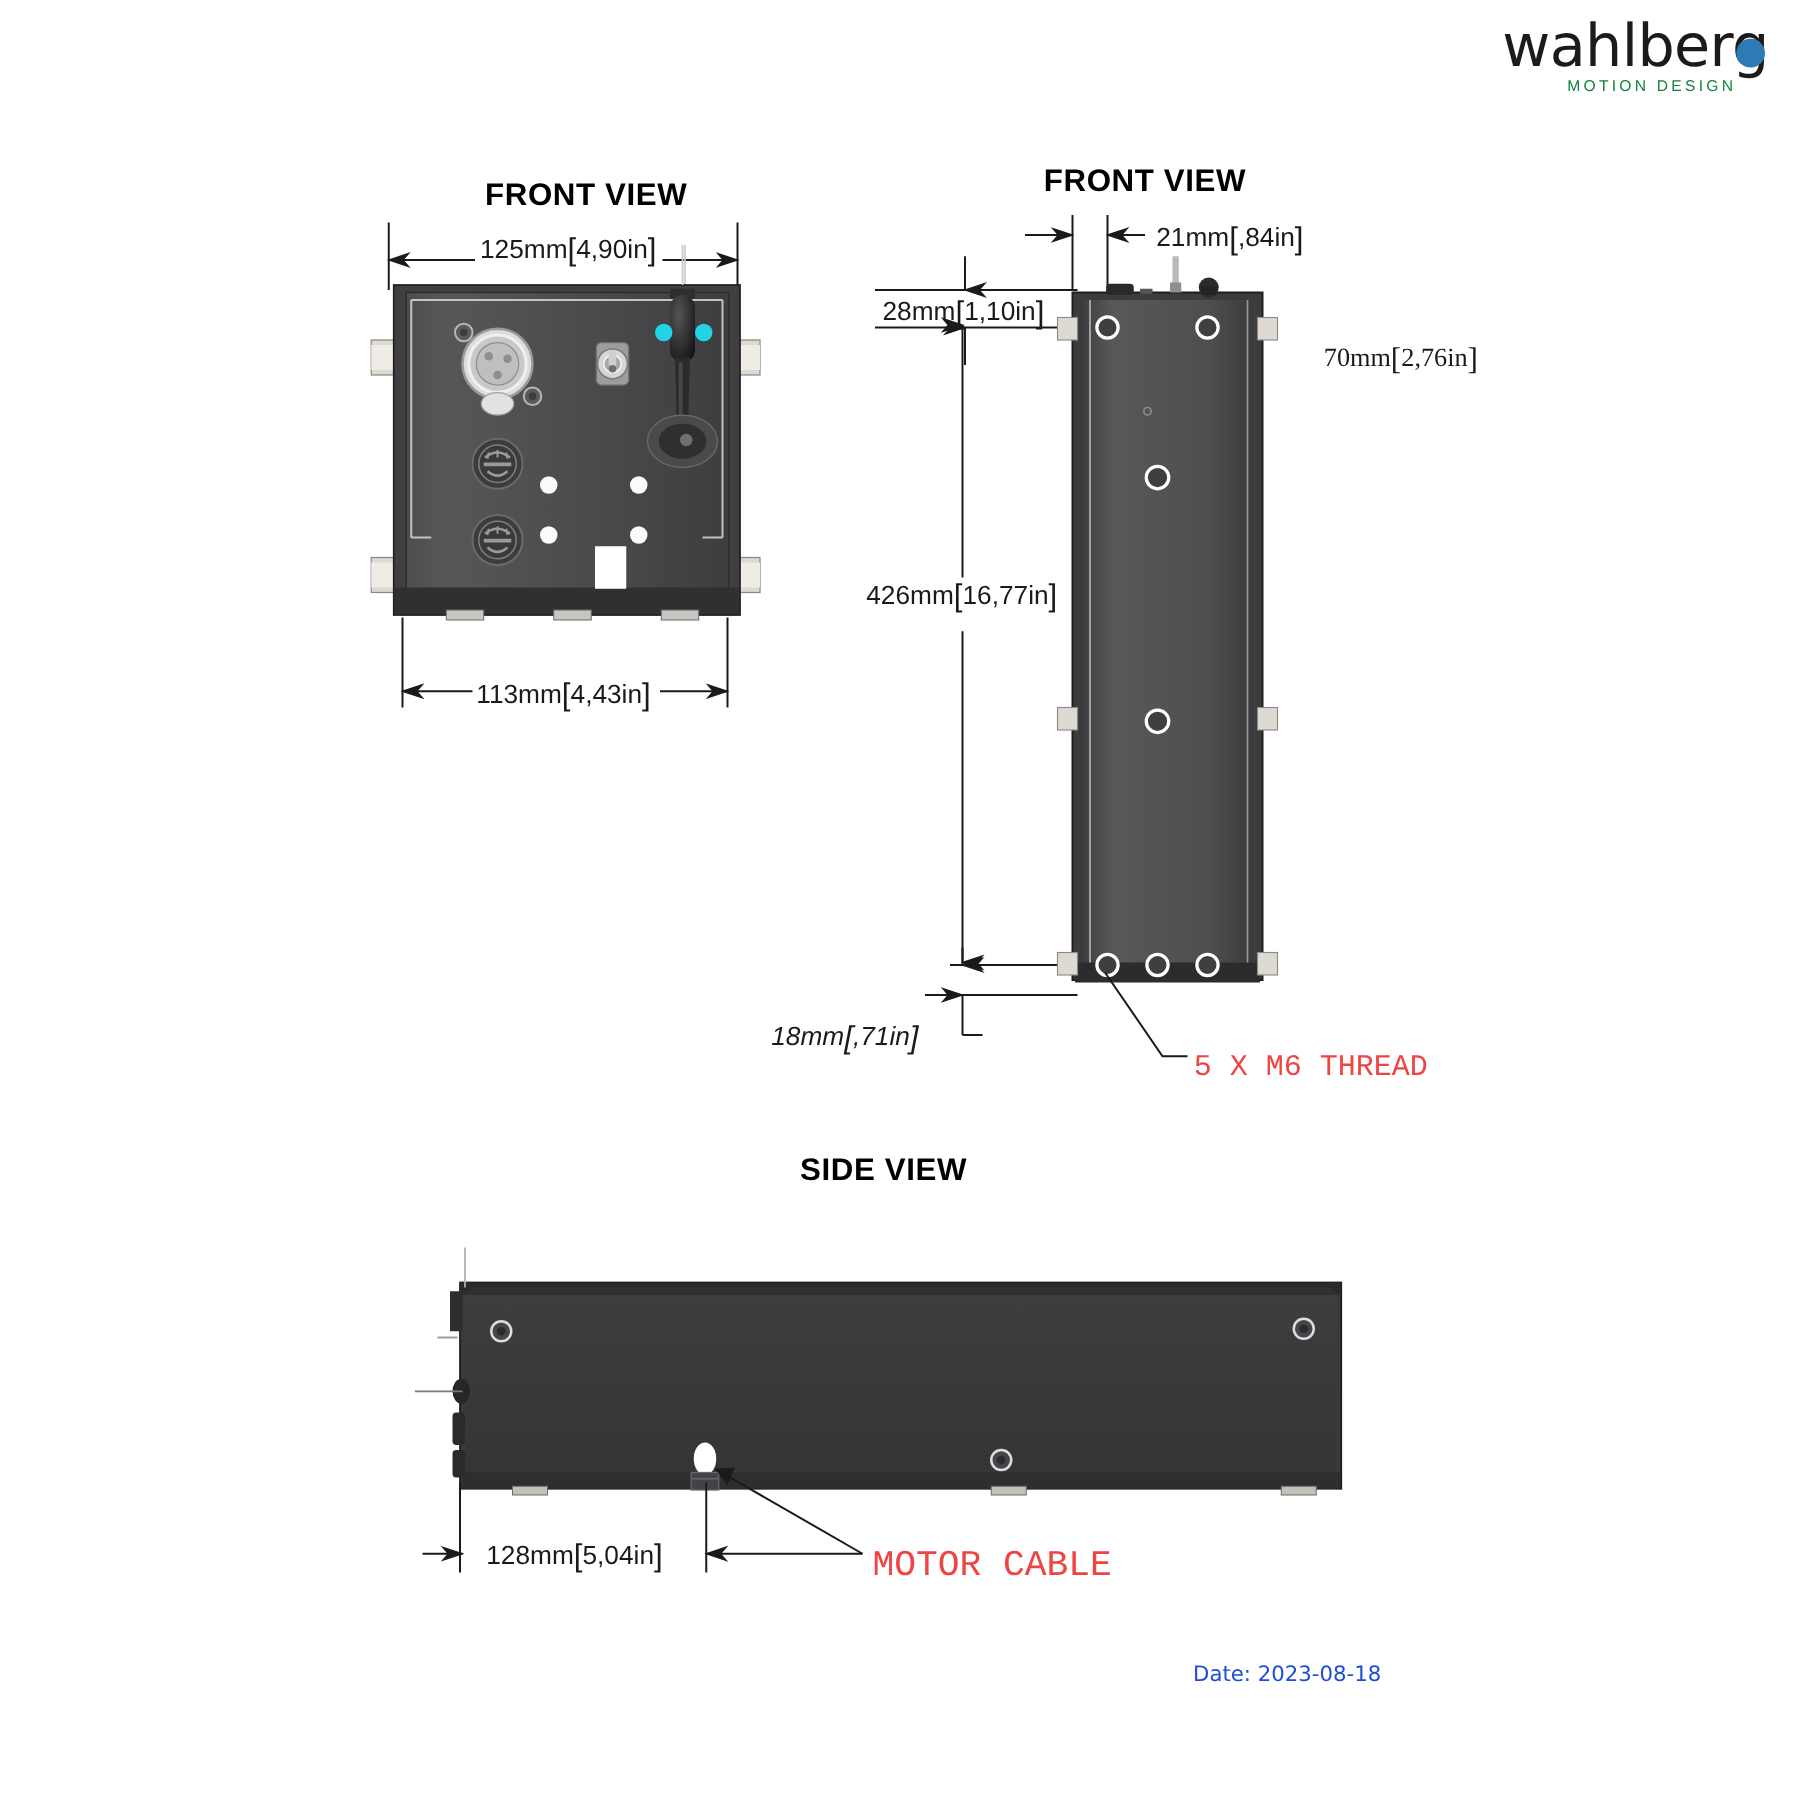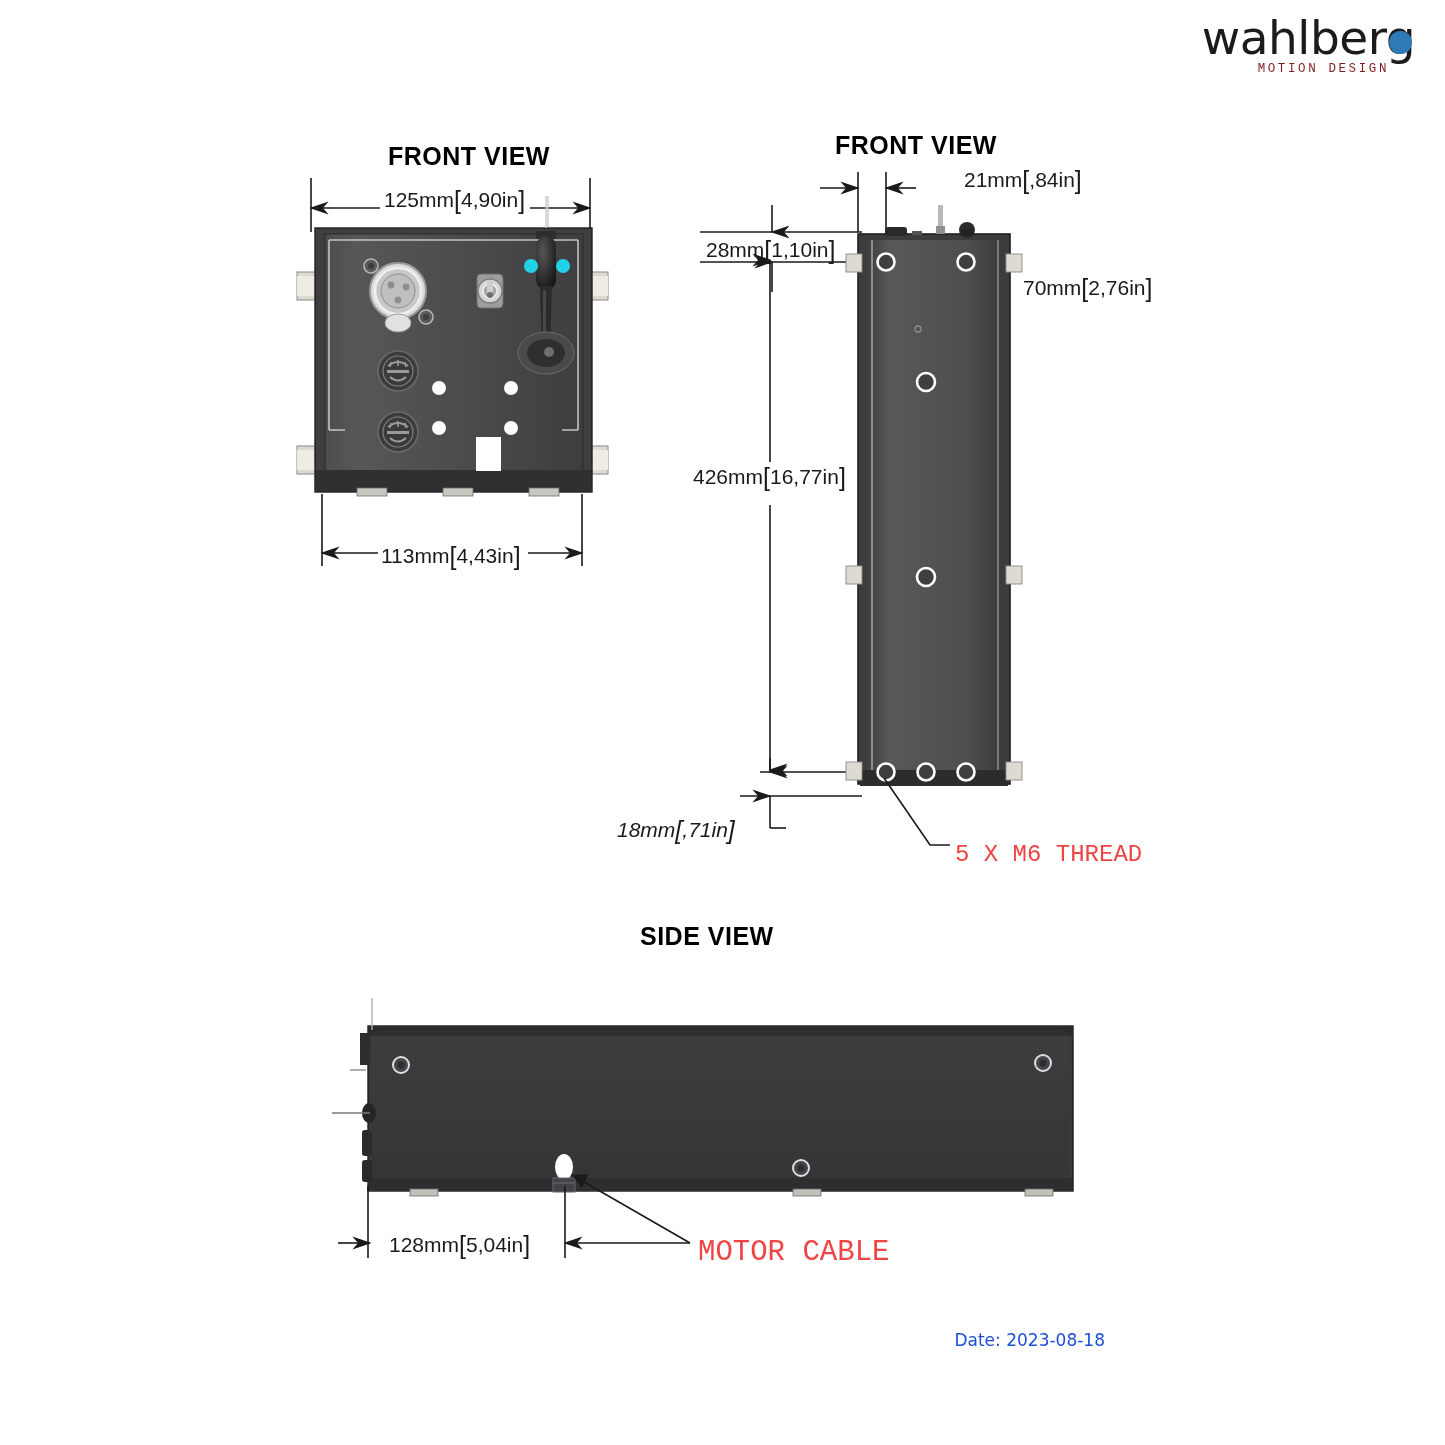--- a/index.html
+++ b/index.html
@@ -37,24 +37,24 @@
   #logo .gdot {
     position: absolute;
     right: 3px;
     top: 17px;
     width: 23px;
     height: 23px;
     border-radius: 50%;
     background: #2e7ab5;
   }
   #logo .tag {
-    font-family: Liberation Mono, monospace;
+    font-family: Liberation Sans, sans-serif;
     font-size: 12.5px;
     letter-spacing: 2.6px;
-    color: #7f1d1d;
+    color: #15803d;
     margin-top: 2px;
     margin-right: 26px;
   }
 
   
   .view-title {
     position: absolute;
     font-family: "Liberation Sans", sans-serif;
     font-weight: bold;
     font-size: 25px;
@@ -110,23 +110,23 @@
     <div class="tag">MOTION DESIGN</div>
   </div>
 
   <div class="view-title" style="left:388px; top:142px;">FRONT VIEW</div>
   <div class="view-title" style="left:835px; top:131px;">FRONT VIEW</div>
   <div class="view-title" style="left:640px; top:922px;">SIDE VIEW</div>
 
   <div class="dim" style="left:384px; top:186px;">125mm<span class="br">[</span>4,90in<span class="br">]</span></div>
   <div class="dim" style="left:381px; top:542px;">113mm<span class="br">[</span>4,43in<span class="br">]</span></div>
 
-  <div class="dim" style="left:925px; top:166px;margin-left:39px;">21mm<span class="br">[</span>,84in<span class="br">]</span></div>
+  <div class="dim" style="left:925px; top:177px;">21mm<span class="br">[</span>,84in<span class="br">]</span></div>
   <div class="dim" style="left:706px; top:236px;">28mm<span class="br">[</span>1,10in<span class="br">]</span></div>
-  <div class="dim" style="left:1023px; top:274px;">70mm<span class="br">[</span>2,76in<span class="br">]</span></div>
+  <div class="dim" style="left:1059px; top:274px;font-family:Liberation Serif, serif;">70mm<span class="br">[</span>2,76in<span class="br">]</span></div>
   <div class="dim" style="left:693px; top:463px;">426mm<span class="br">[</span>16,77in<span class="br">]</span></div>
   <div class="dim" style="left:617px; top:816px;font-style:italic;">18mm<span class="br">[</span>,71in<span class="br">]</span></div>
 
   <div class="dim" style="left:389px; top:1231px;text-align:right;">128mm<span class="br">[</span>5,04in<span class="br">]</span></div>
 
   <div class="note" style="left:955px; top:841px;">5 X M6 THREAD</div>
   <div class="note" style="left:698px; top:1236px; font-size:29px;text-align:center;">MOTOR CABLE</div>
 
   <div id="datestamp">Date: 2023-08-18</div>
 

